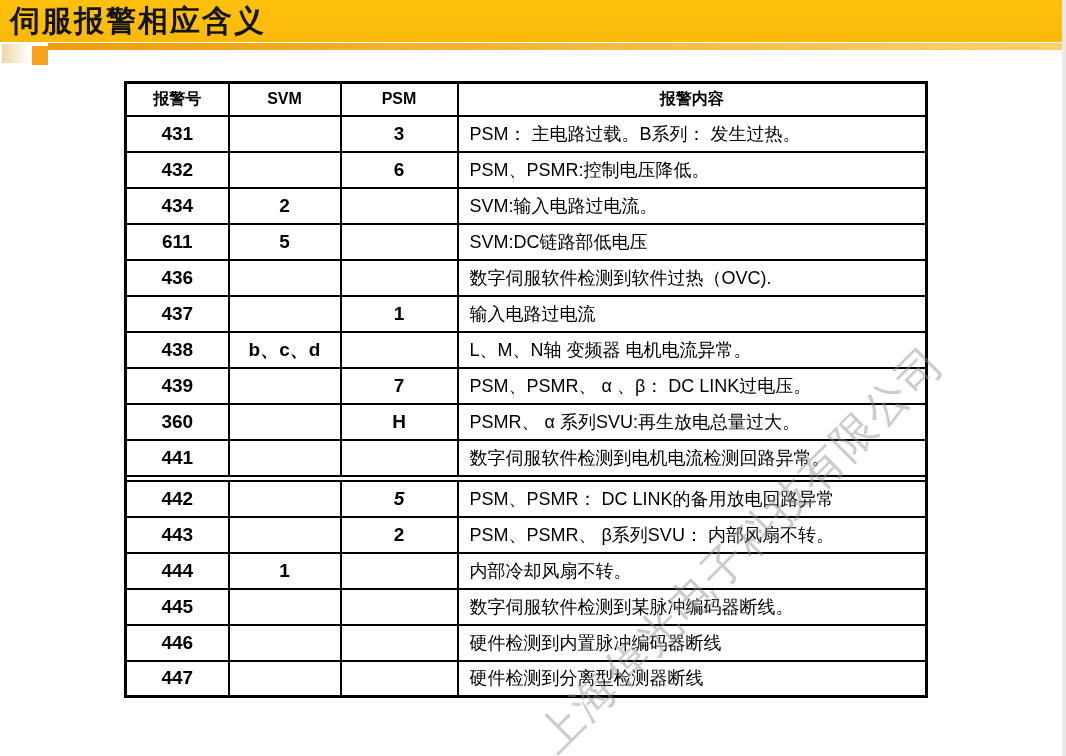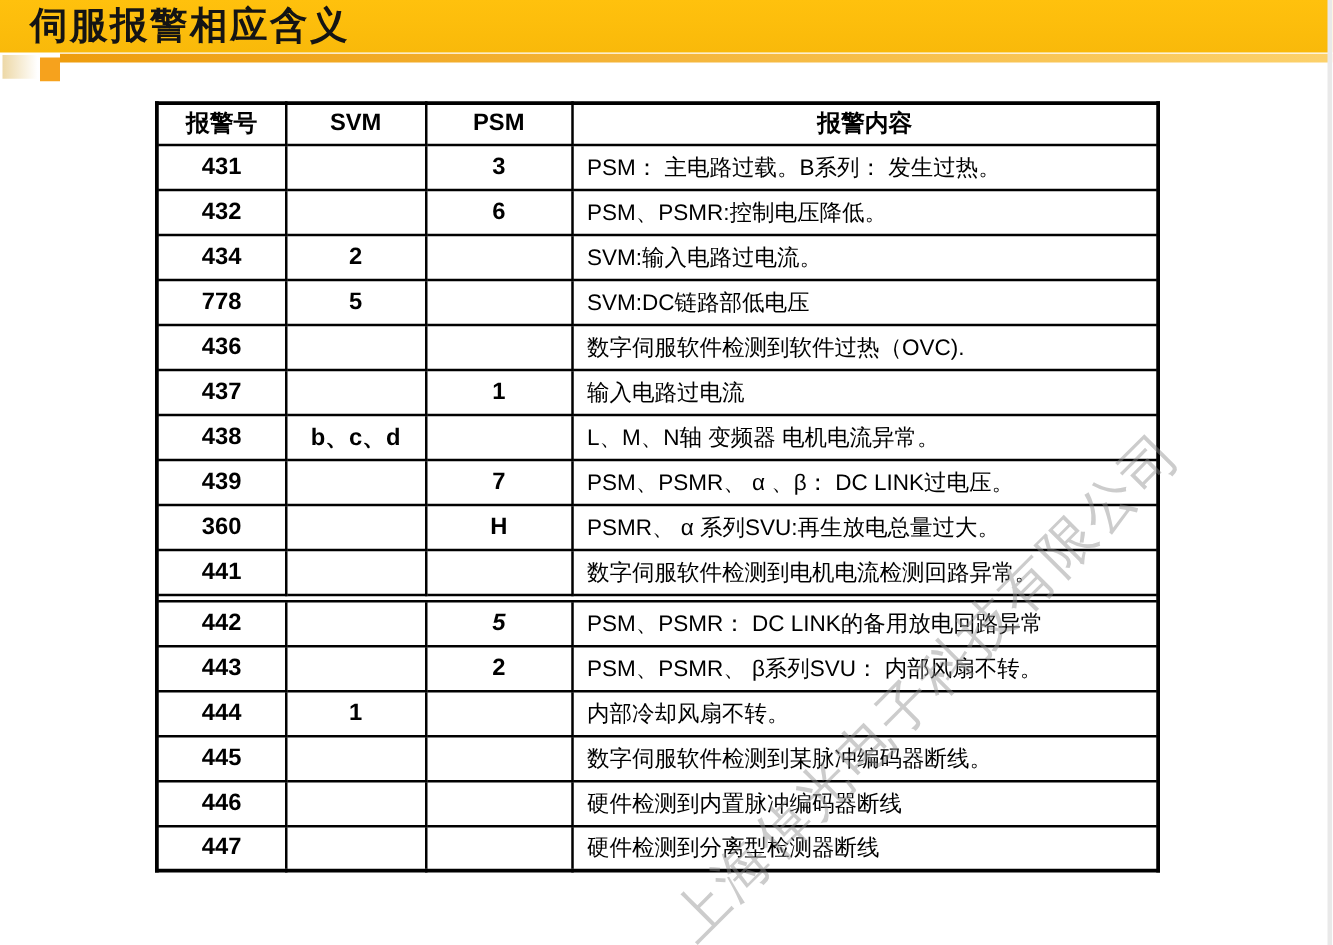--- a/index.html
+++ b/index.html
@@ -4,21 +4,21 @@
 <style>
   html,body { margin:0; padding:0; background:#ffffff; }
   .slide {
     position:relative; width:1066px; height:756px; background:#ffffff;
     overflow:hidden; font-family:"Liberation Sans", sans-serif; color:#000;
   }
   
   .title-bar {
     position:absolute; left:0; top:0; right:0; height:42px;
     background:linear-gradient(to bottom, var(--bar-color,#FFC10D), #F9B90A);
-    display:flex; align-items:flex-start; padding-left:24px; box-sizing:border-box;
+    display:flex; align-items:flex-end; padding-left:10px; box-sizing:border-box;
   }
   .page-title {
     font-family:"Liberation Serif", serif; font-weight:bold;
     font-size:30px; letter-spacing:2px; color:#141414; white-space:nowrap;
   }
   .accent-strip {
     position:absolute; top:43px; left:48px; right:0; height:7px;
     background:linear-gradient(to right, var(--strip-left,#EE9D0E), var(--strip-right,#FCD16B));
   }
   .sq-cream {
@@ -43,21 +43,21 @@
     border-collapse:collapse; table-layout:fixed;
     border:3px solid #000; background:transparent;
   }
   .alarm-table th, .alarm-table td {
     border:2px solid #000; box-sizing:border-box; overflow:hidden;
     white-space:nowrap;
   }
   .alarm-table thead tr { height:33px; }
   .alarm-table tbody tr { height:36px;margin-top:12px; }
   .alarm-table th {
-    font-size:19px; font-weight:bold; text-align:center; padding:0;
+    font-size:16px; font-weight:bold; text-align:center; padding:0;
   }
   td.col-no, td.col-svm, td.col-psm {
     font-size:19px; font-weight:bold; text-align:center; padding:0;
   }
   td.col-content {
     font-size:18px; font-weight:normal; text-align:left; padding:0 6px 0 11px;
   }
   tr.gap-row { height:5px !important; }
   tr.gap-row td {
     border-left:none; border-right:none; border-top:2px solid #000;
@@ -111,21 +111,21 @@
           <td class="col-psm">6</td>
           <td class="col-content">PSM、PSMR:控制电压降低。</td>
         </tr>
         <tr>
           <td class="col-no">434</td>
           <td class="col-svm">2</td>
           <td class="col-psm"></td>
           <td class="col-content">SVM:输入电路过电流。</td>
         </tr>
         <tr>
-          <td class="col-no">778</td>
+          <td class="col-no">611</td>
           <td class="col-svm">5</td>
           <td class="col-psm"></td>
           <td class="col-content">SVM:DC链路部低电压</td>
         </tr>
         <tr>
           <td class="col-no">436</td>
           <td class="col-svm"></td>
           <td class="col-psm"></td>
           <td class="col-content">数字伺服软件检测到软件过热（OVC).</td>
         </tr>

